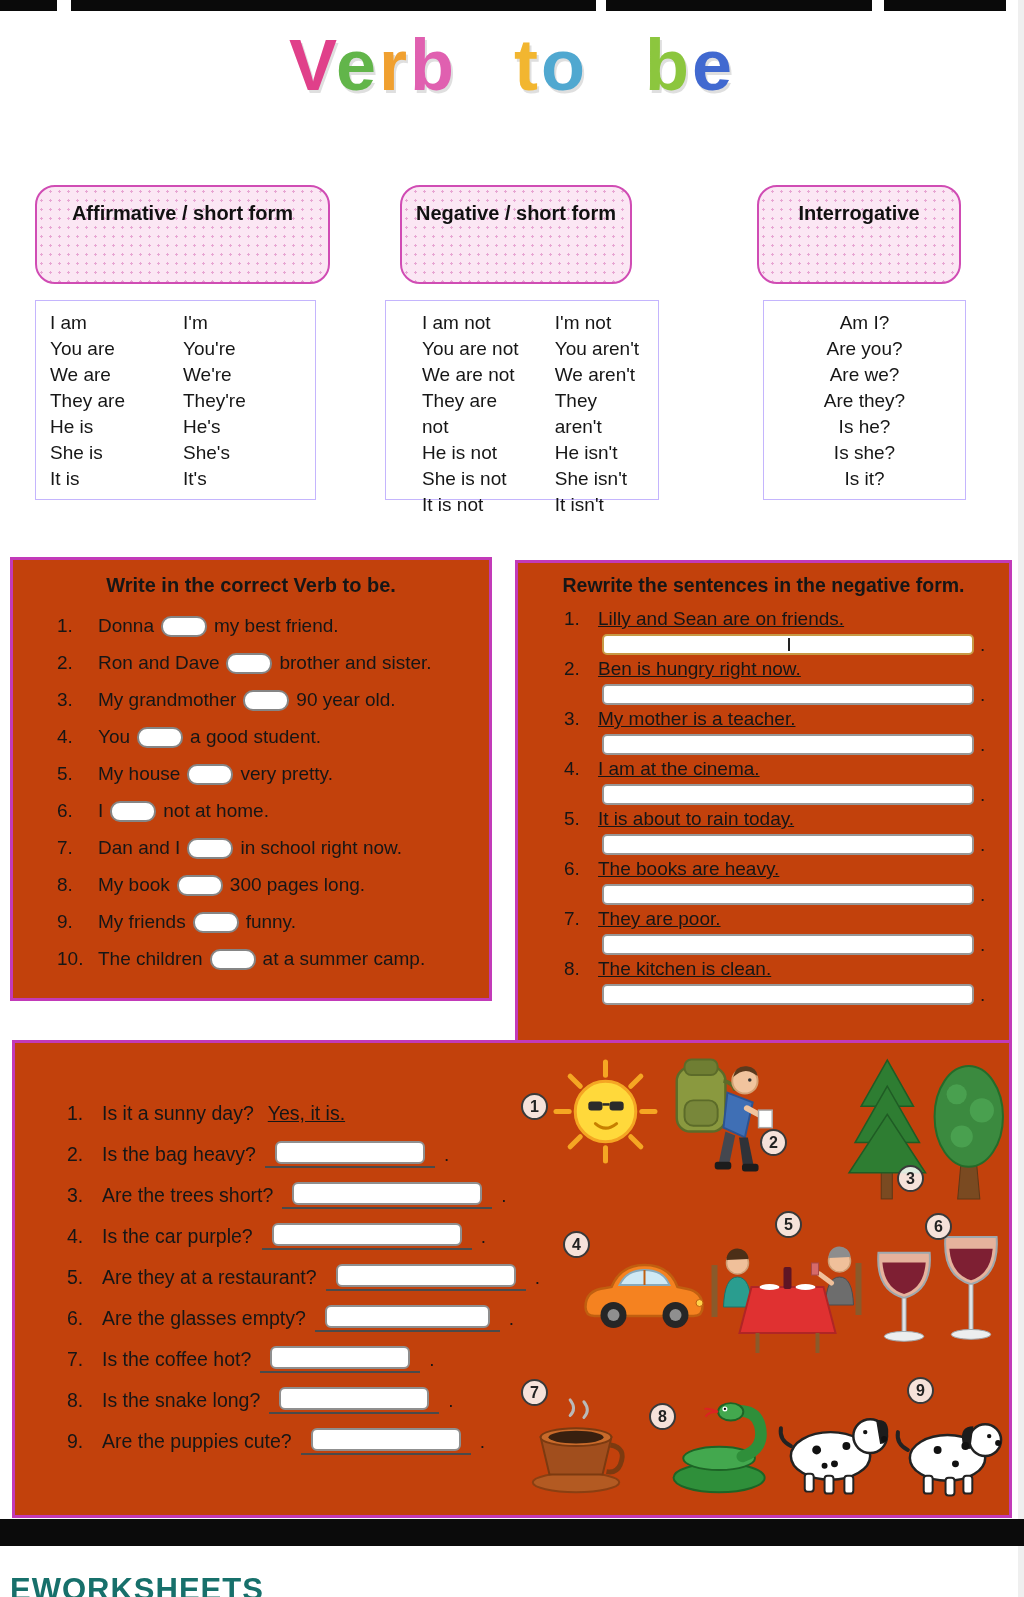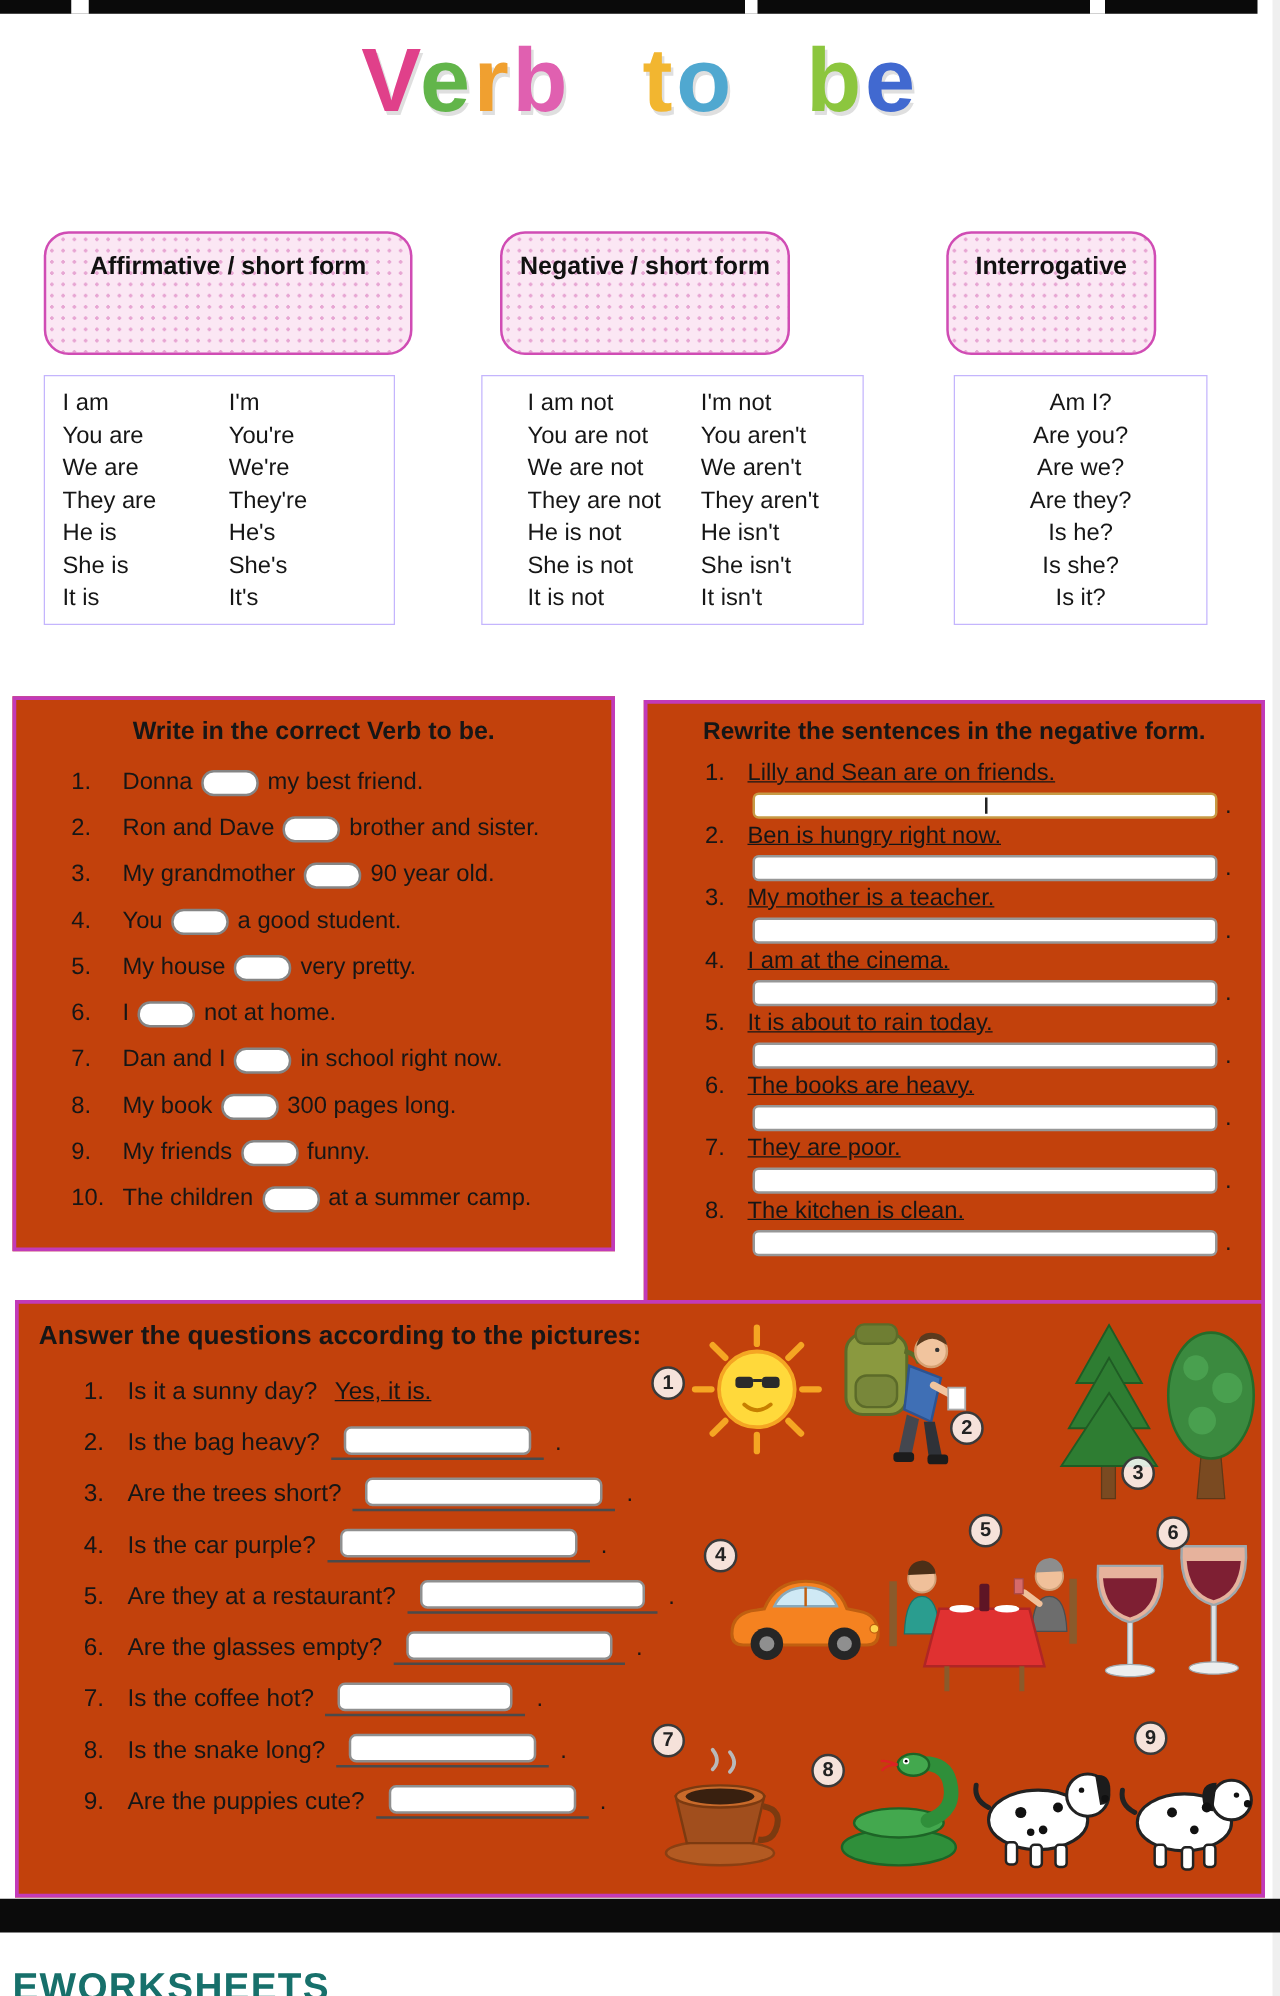--- a/index.html
+++ b/index.html
@@ -26,27 +26,27 @@
   .title .letter { text-shadow: 2px 3px 0 rgba(110,110,110,0.22); }
 
   
   .formbox { position:absolute; height:99px; border:2px solid #d04cb4; border-radius:20px;
              background-color:#fbe7f4;
              background-image: radial-gradient(#e7a6d3 1.3px, transparent 1.4px);
              background-size: 9px 9px;
              text-align:center; font-weight:bold; font-size:20px; padding-top:15px; color:#111; }
   .fb1 { left:35px; top:185px; width:295px; }
   .fb2 { left:400px; top:185px; width:232px; }
-  .fb3 { left:757px; top:185px; width:168px; }
+  .fb3 { left:757px; top:185px; width:204px; }
 
   
   .tablebox { position:absolute; top:300px; height:200px; border:1px solid #c4b5fd;
               background:#fff; display:flex; padding:9px 14px; font-size:19px; line-height:26px; }
   .tb1 { left:35px;  width:281px; gap:58px; }
-  .tb2 { left:385px; width:306px; gap:32px;padding-left:36px; }
+  .tb2 { left:385px; width:274px; gap:32px;padding-left:36px; }
   .tb3 { left:763px; width:203px; justify-content:center; }
   .col { white-space: pre-line; }
   .tb3 .col { width:100%; text-align:center; }
 
   
   .exbox { position:absolute; border:3px solid #c23ab8; background:#c2410c; }
   .ex1 { left:10px;  top:557px;  width:482px;  height:444px; }
   .ex2 { left:515px; top:560px;  width:497px;  height:519px; }
   .ex3 { left:12px;  top:1040px; width:1000px; height:478px; }
 
@@ -324,21 +324,20 @@
         </div>
         <div class="ex2-answer">
           <span class="input-long"></span>
           <span class="dot">.</span>
         </div>
       </div>
     </div>
   </div>
 
   <div class="exbox ex3">
-    <div class="ex3-title">Answer the questions according to the pictures:</div>
 
     <div class="ex3-list">
       <div class="ex3-item">
         <span class="num">1.</span>
         <span class="q">Is it a sunny day?</span>
         <span class="ans">Yes, it is.</span>
       </div>
       <div class="ex3-item">
         <span class="num">2.</span>
         <span class="q">Is the bag heavy?</span>

